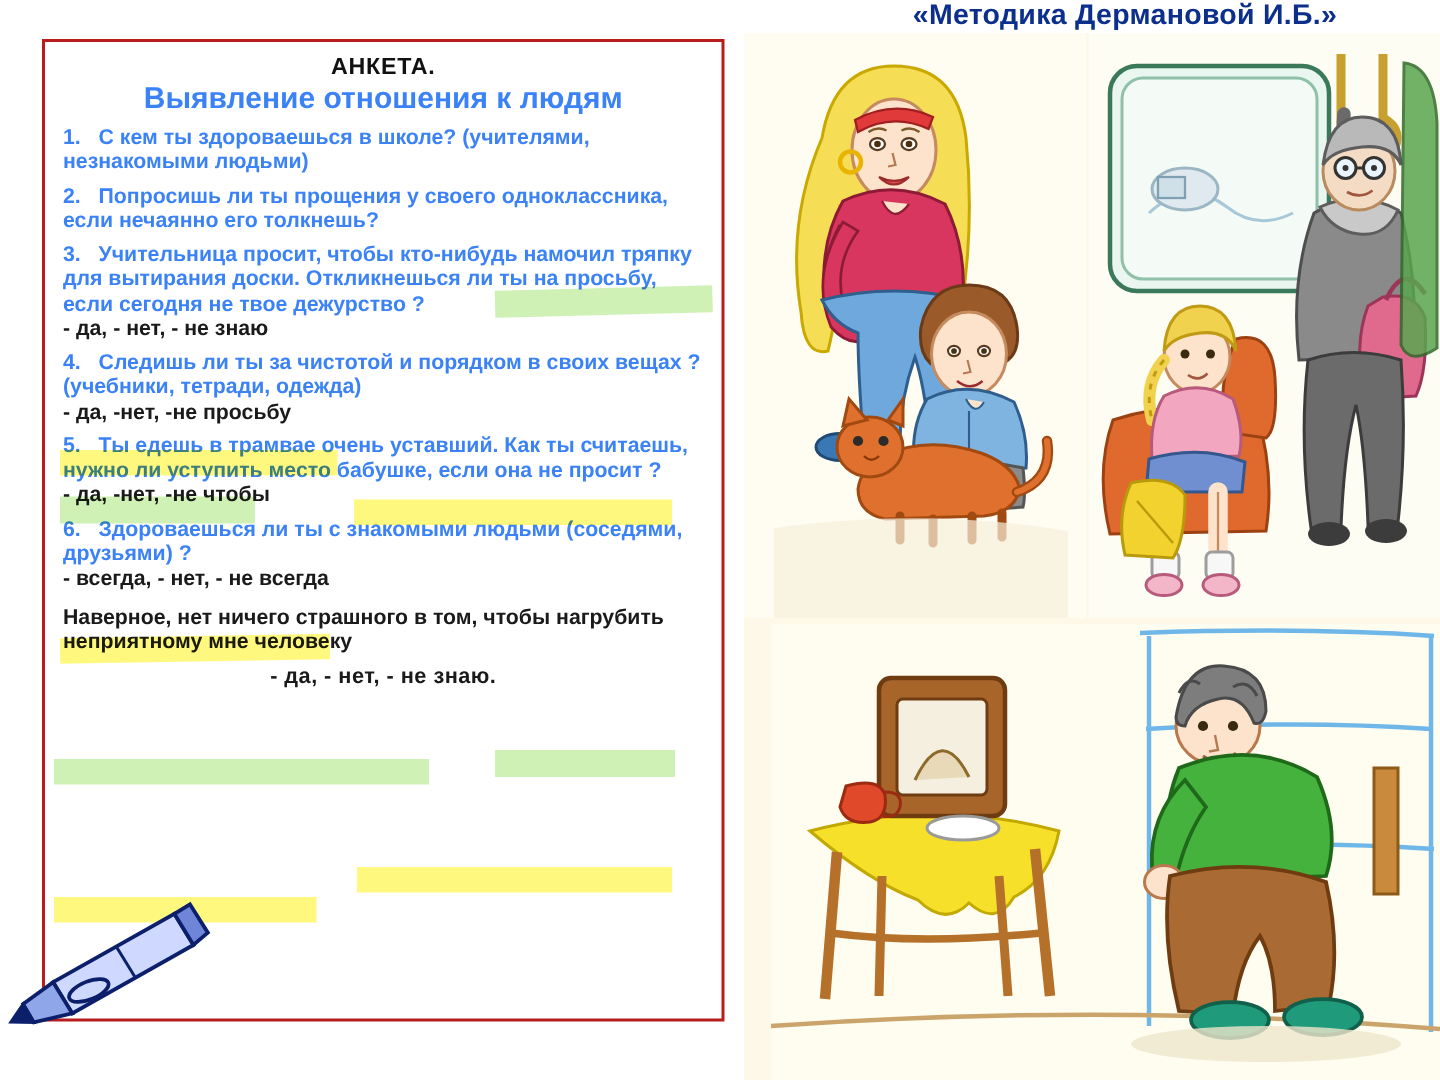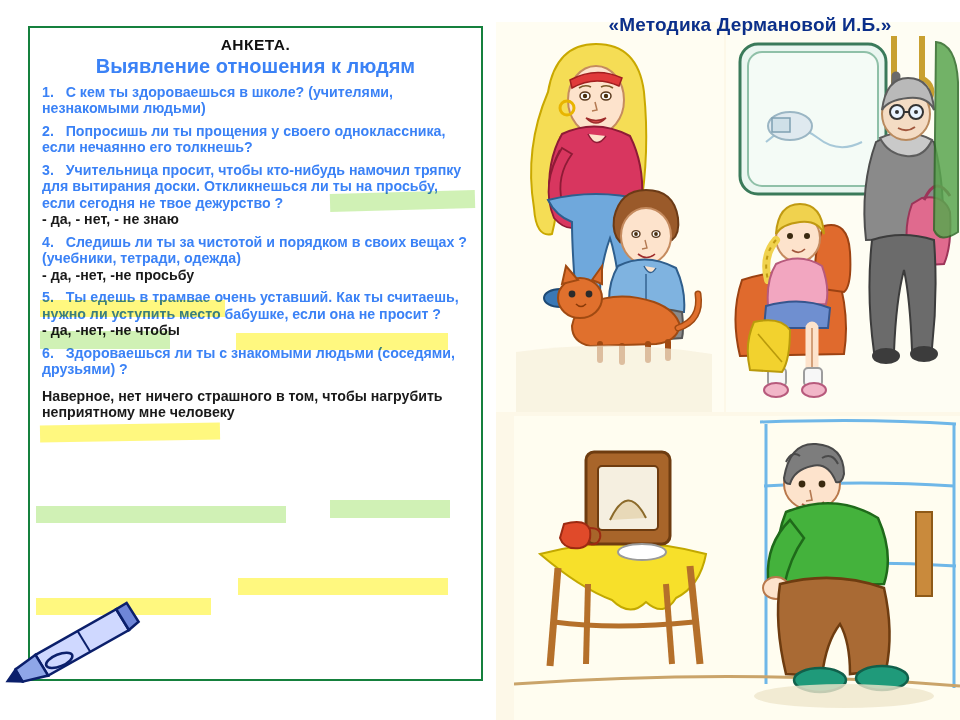--- a/index.html
+++ b/index.html
@@ -12,39 +12,39 @@
     background: #ffffff;
     font-family: "Liberation Sans", sans-serif;
     overflow: hidden;
     position: relative;
   }
 
   
   .title-banner {
     position: absolute;
     left: 540px;
-    top: 14px;
+    top: 0;
     width: 420px;
     text-align: center;
     font-size: 19px;
     font-weight: bold;
     color: #0b2f8a;
     letter-spacing: 0.2px;
     white-space: nowrap;
     z-index: 5;
   }
 
   
   .survey-card {
     position: absolute;
     left: 28px;
     top: 26px;
     width: 455px;
     height: 655px;
-    border: 2px solid #15803d;
+    border: 2px solid #b91c1c;
     background: #ffffff;
     box-sizing: border-box;
     padding: 6px 12px 4px 12px;
     overflow: hidden;
   }
   .survey-title {
     text-align: center;
     font-weight: bold;
     font-size: 15.5px;
     color: #111111;
@@ -177,23 +177,25 @@
       &nbsp;&nbsp;<span>Ты едешь в трамвае очень уставший. Как ты считаешь, нужно ли уступить место бабушке, если она не просит ?</span>
     </div>
     <div class="q-answers">- да, -нет, -не чтобы</div>
   </div>
 
   <div class="q-block">
     <div class="q-text">
       <span class="qnum">6.</span>
       &nbsp;&nbsp;<span>Здороваешься ли ты с знакомыми людьми (соседями, друзьями) ?</span>
     </div>
+    <div class="q-answers">- всегда, - нет, - не всегда</div>
   </div>
 
   <div class="q-final">Наверное, нет ничего страшного в том, чтобы нагрубить неприятному мне человеку</div>
+  <div class="q-final-answers">- да,  - нет,  - не знаю.</div>
 </div>
 
 <div class="hl hl-g" style="left:330px; top:192px; width:145px; height:18px; transform:rotate(-1.5deg);"></div>
 <div class="hl hl-y" style="left:40px; top:300px; width:185px; height:17px;"></div>
 <div class="hl hl-g" style="left:40px; top:331px; width:130px; height:18px;"></div>
 <div class="hl hl-y" style="left:236px; top:333px; width:212px; height:17px;"></div>
 <div class="hl hl-y" style="left:40px; top:424px; width:180px; height:17px; transform:rotate(-1deg);"></div>
 <div class="hl hl-g" style="left:36px; top:506px; width:250px; height:17px;"></div>
 <div class="hl hl-g" style="left:330px; top:500px; width:120px; height:18px;"></div>
 <div class="hl hl-y" style="left:238px; top:578px; width:210px; height:17px;"></div>

